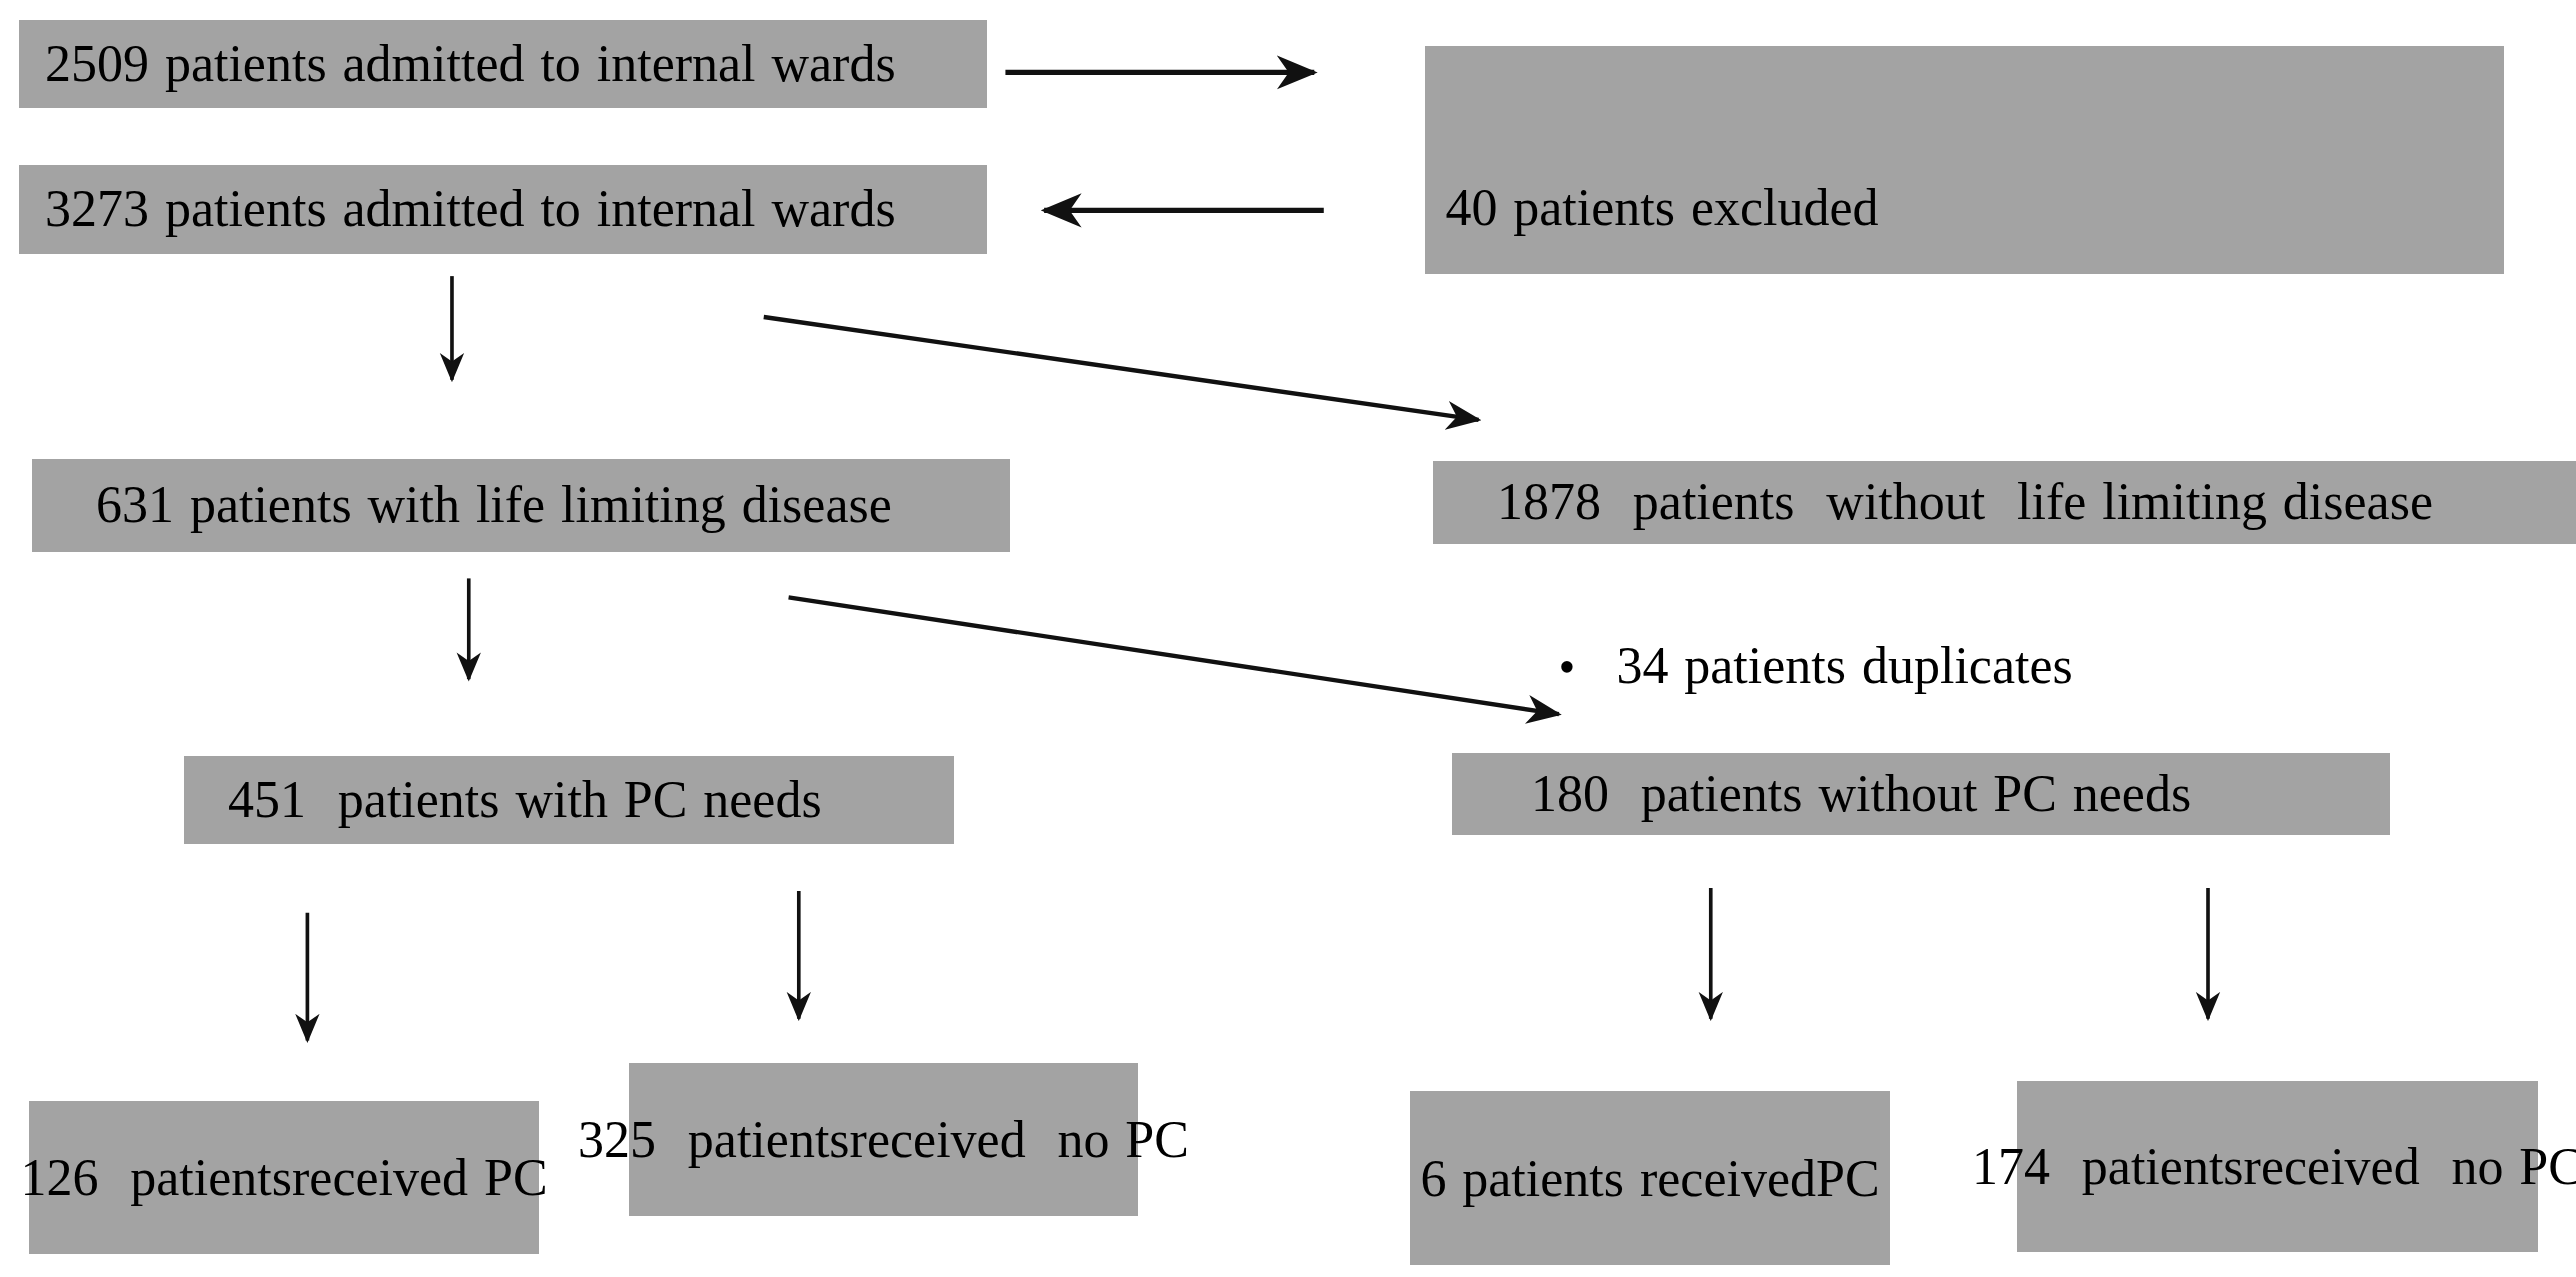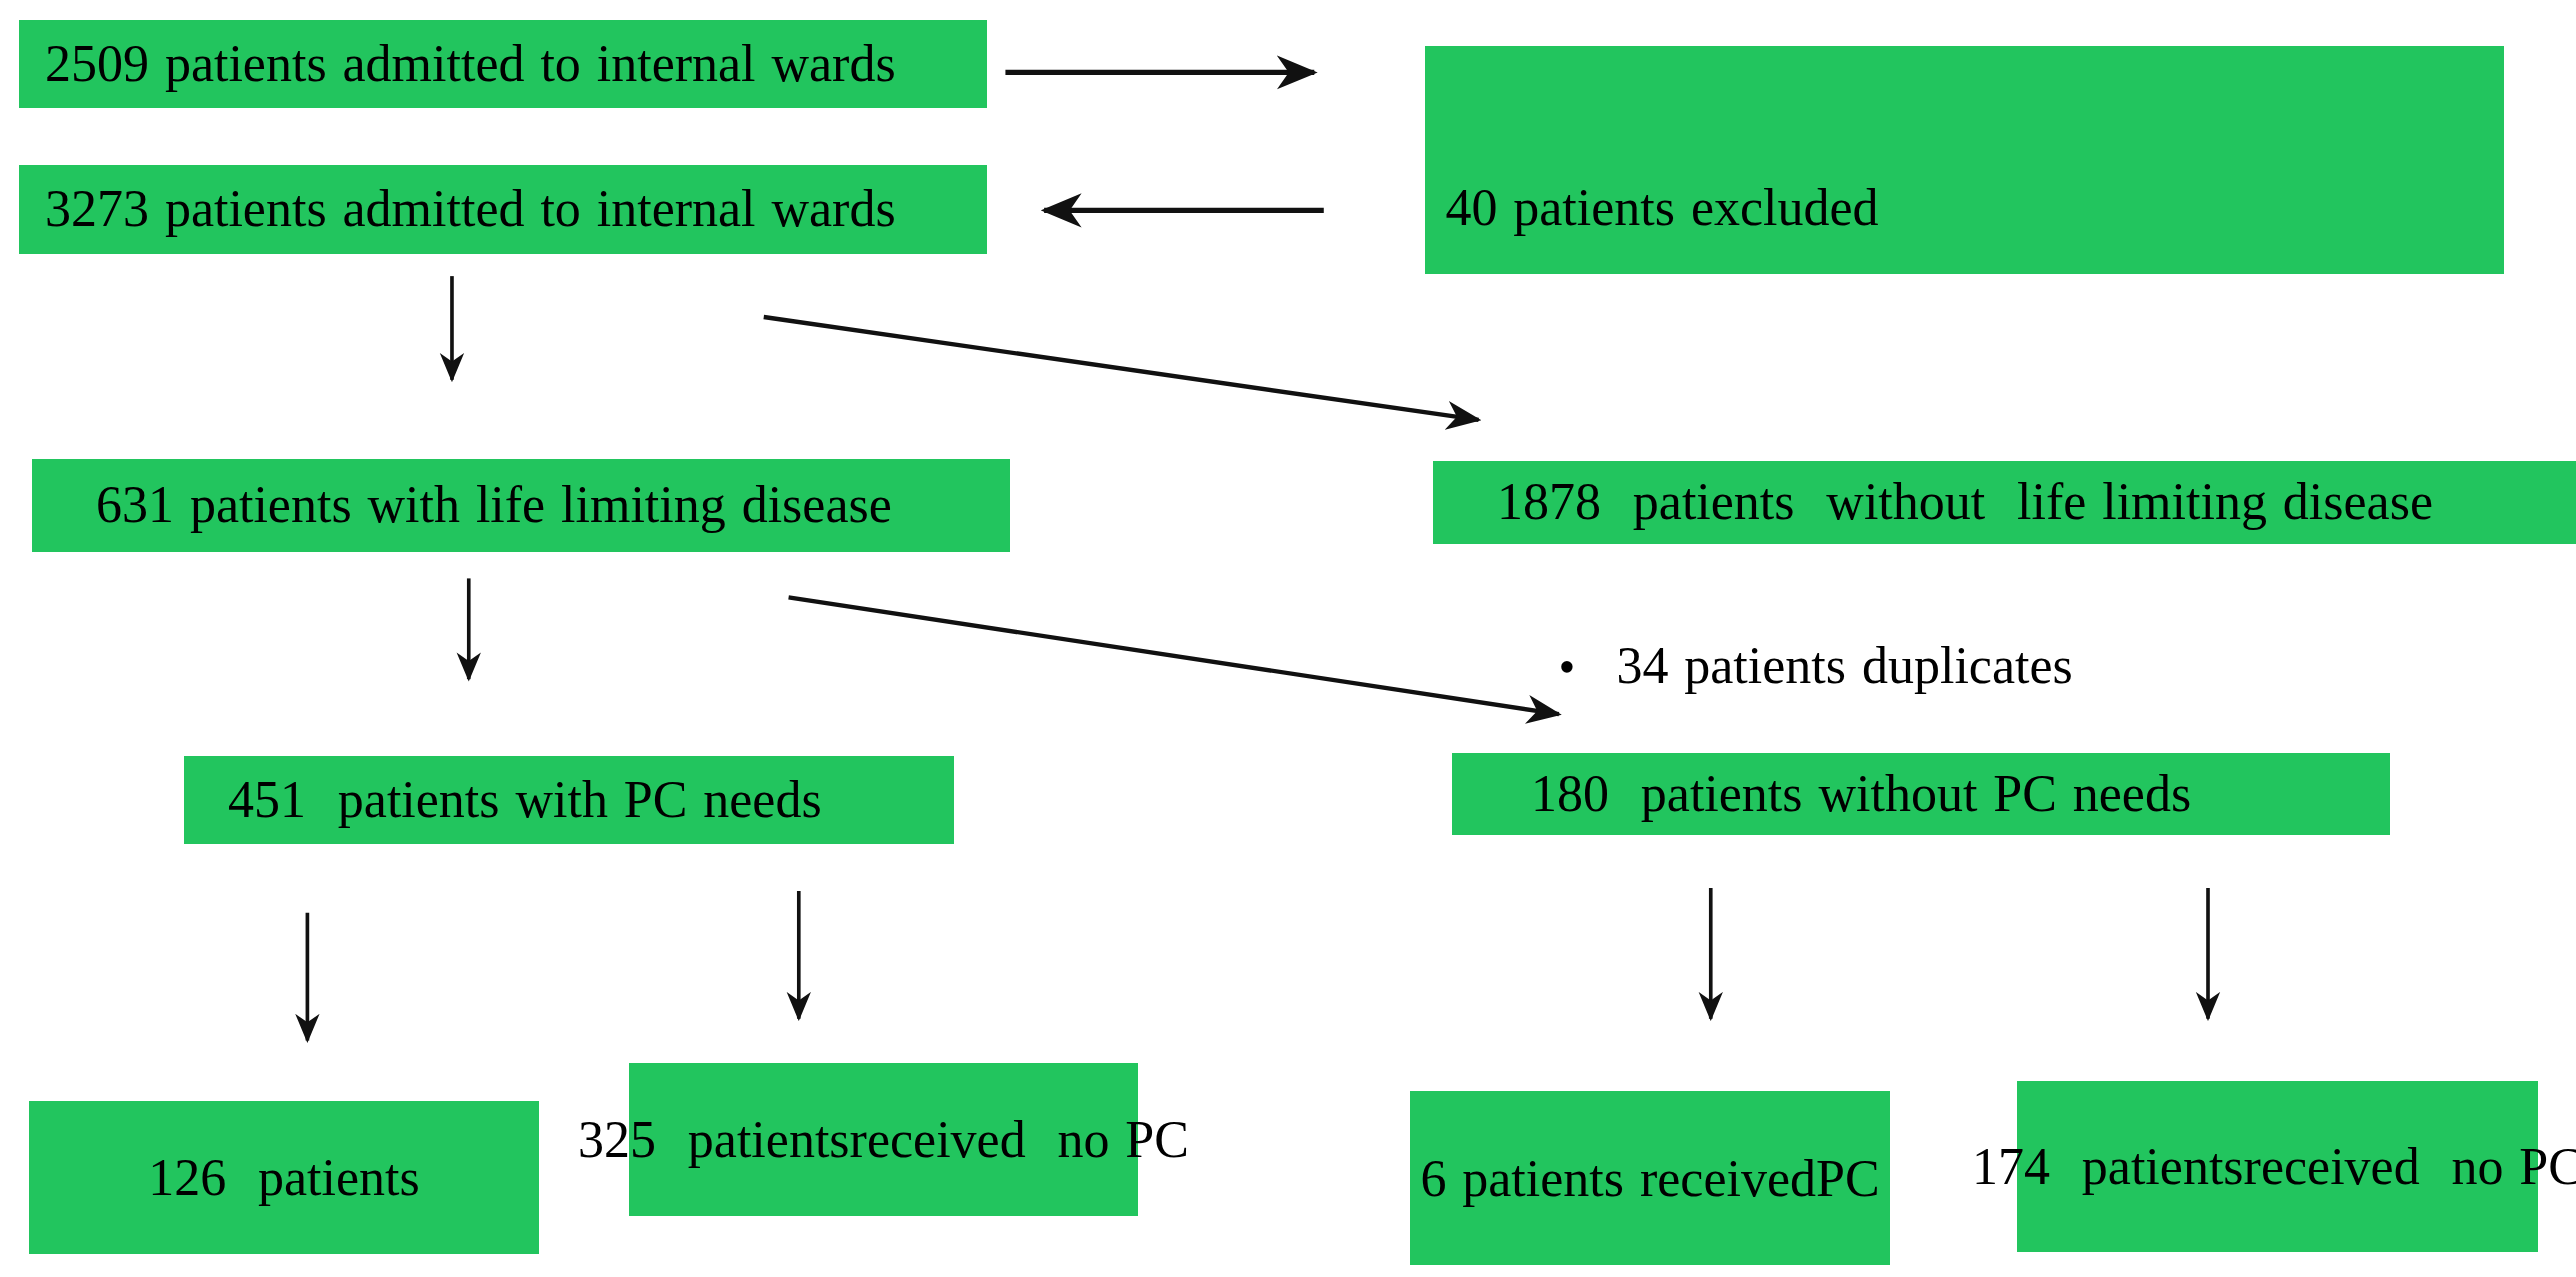--- a/index.html
+++ b/index.html
@@ -4,21 +4,21 @@
 <style>
   html,body { margin:0; padding:0; background:#ffffff; }
   #canvas {
     position:relative; width:2576px; height:1278px;
     background:#ffffff; overflow:hidden;
     font-family:"Liberation Serif", serif; color:#000;
   }
   #arrows { position:absolute; left:0; top:0; width:2576px; height:1278px; }
   #arrows line { stroke:#111111; }
   .nbox {
-    position:absolute; background:#22c55e;
+    position:absolute; background:#a3a3a3;
     display:flex; align-items:center;
     font-size:52px; line-height:1.05;
     white-space:pre; word-spacing:2.9px;
   }
   .nbox.center {
     flex-direction:row; justify-content:center;
     text-align:center; padding:0;
   }
   .nbox.center span { display:block; line-height:77px; }
   #box-excluded { display:block; padding:16px 0 0 20.4px;margin-top:26px; }
@@ -83,20 +83,21 @@
   <div class="nbox" style="left:184px; top:756px; width:726px; height:88px; padding-left:44px;">
     <span>451  patients with PC needs</span>
   </div>
 
   <div class="nbox" style="left:1452px; top:753px; width:859px; height:82px; padding-left:79px;">
     <span>180  patients without PC needs</span>
   </div>
 
   <div class="nbox center" style="left:29px; top:1101px; width:510px; height:153px;">
     <span>126  patients</span>
+    <span>received PC</span>
   </div>
 
   <div class="nbox center" style="left:629px; top:1063px; width:509px; height:153px;">
     <span>325  patients</span>
     <span>received  no PC</span>
   </div>
 
   <div class="nbox center" style="left:1410px; top:1091px; width:480px; height:174px;">
     <span>6 patients received</span>
     <span>PC</span>

